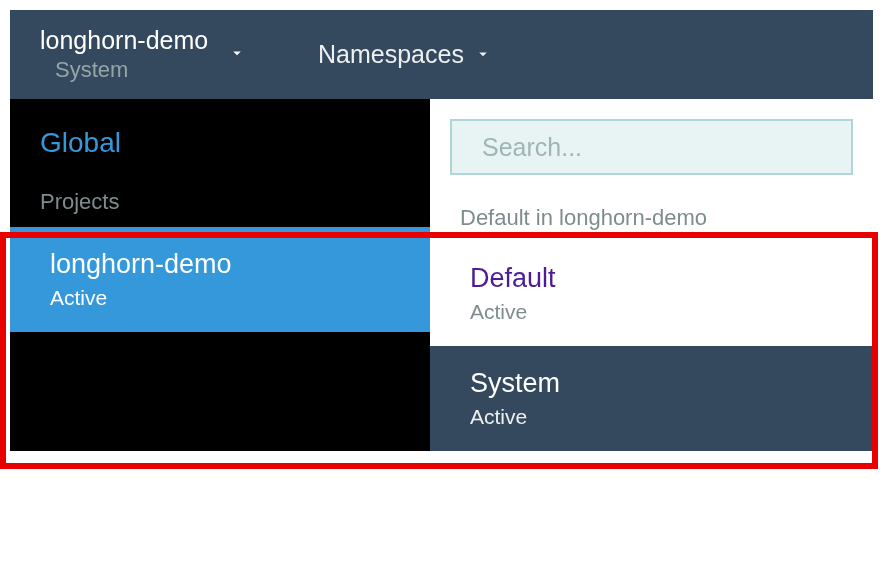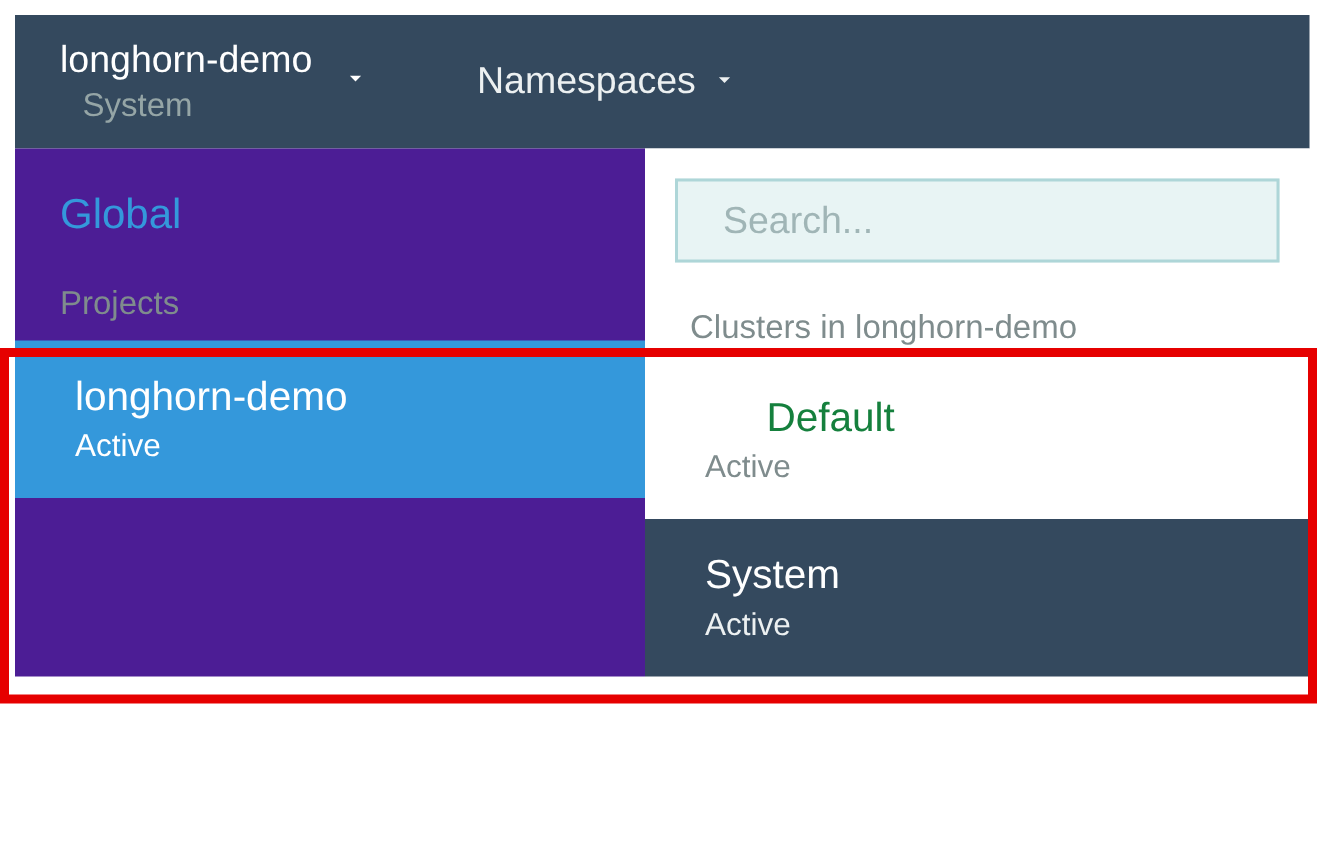--- a/index.html
+++ b/index.html
@@ -82,21 +82,21 @@
       margin-left: 10px;
       color: #ecf0f1;
     }
     .dropdown {
       display: flex;
       position: relative;
       width: 100%;
     }
     .left-col {
       width: 420px;
-      background: #4c1d95;
+      background: #000000;
     }
     .right-col {
       flex: 1;
       background: #fff;
     }
     .global-link {
       padding: 28px 30px 20px 30px;
       color: #3498db;
       font-size: 28px;
       font-weight: 400;
@@ -163,22 +163,21 @@
       width: 0;
       height: 0;
       border-top: 18px solid transparent;
       border-bottom: 18px solid transparent;
       border-right: 18px solid #fff;
     }
     .project-item-default {
       background: #fff;
     }
     .project-item-default .list-item-name {
-      color: #15803d;
-      margin-left: 41px;
+      color: #4c1d95;
     }
     .project-item-default .list-item-status {
       color: #7f8c8d;
     }
     .project-item-selected {
       background: #34495e;
       color: #fff;
     }
     .project-item-selected .list-item-status {
       color: #ecf0f1;
@@ -219,21 +218,21 @@
       <div class="section-label">Projects</div>
       <div class="list-item cluster-item-selected">
         <div class="list-item-name">longhorn-demo</div>
         <div class="list-item-status">Active</div>
       </div>
     </div>
     <div class="right-col">
       <div class="search-wrap">
         <input class="search-input" type="text" placeholder="Search..." style="">
       </div>
-      <div class="section-label">Clusters in longhorn-demo</div>
+      <div class="section-label">Default in longhorn-demo</div>
       <div class="list-item project-item-default">
         <div class="list-item-name">Default</div>
         <div class="list-item-status">Active</div>
       </div>
       <div class="list-item project-item-selected">
         <div class="list-item-name">System</div>
         <div class="list-item-status">Active</div>
       </div>
     </div>
   </div>

